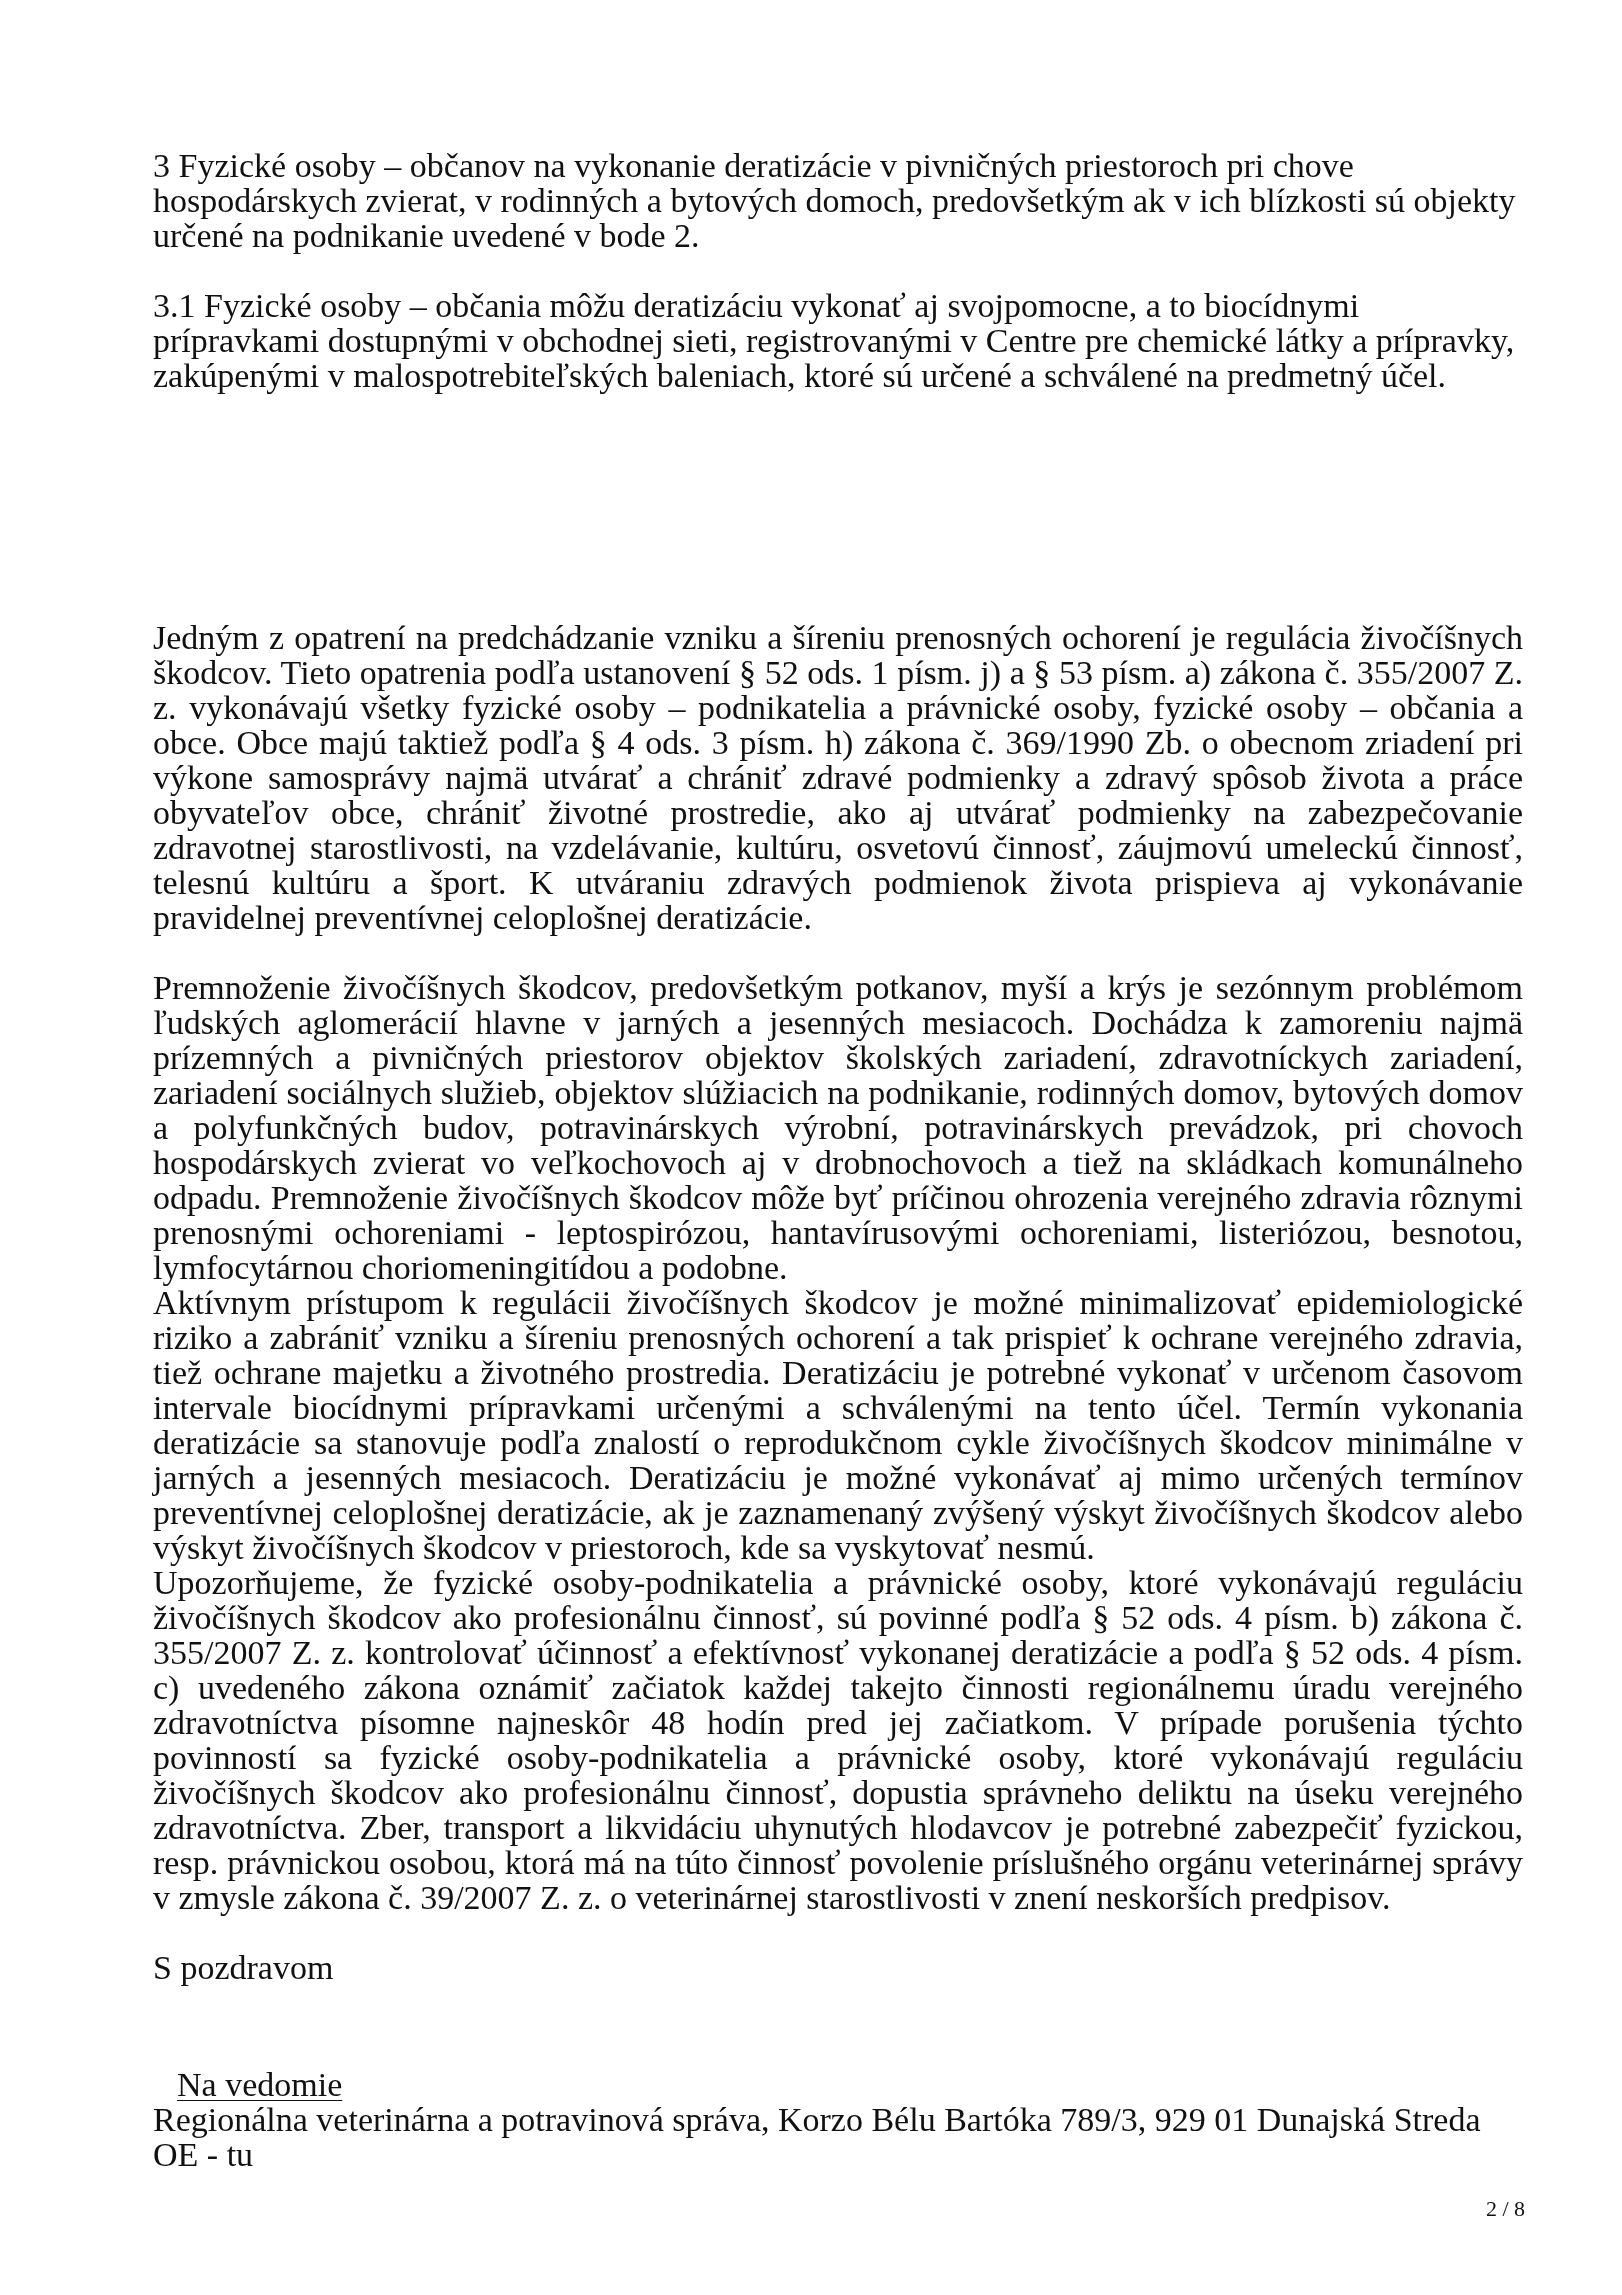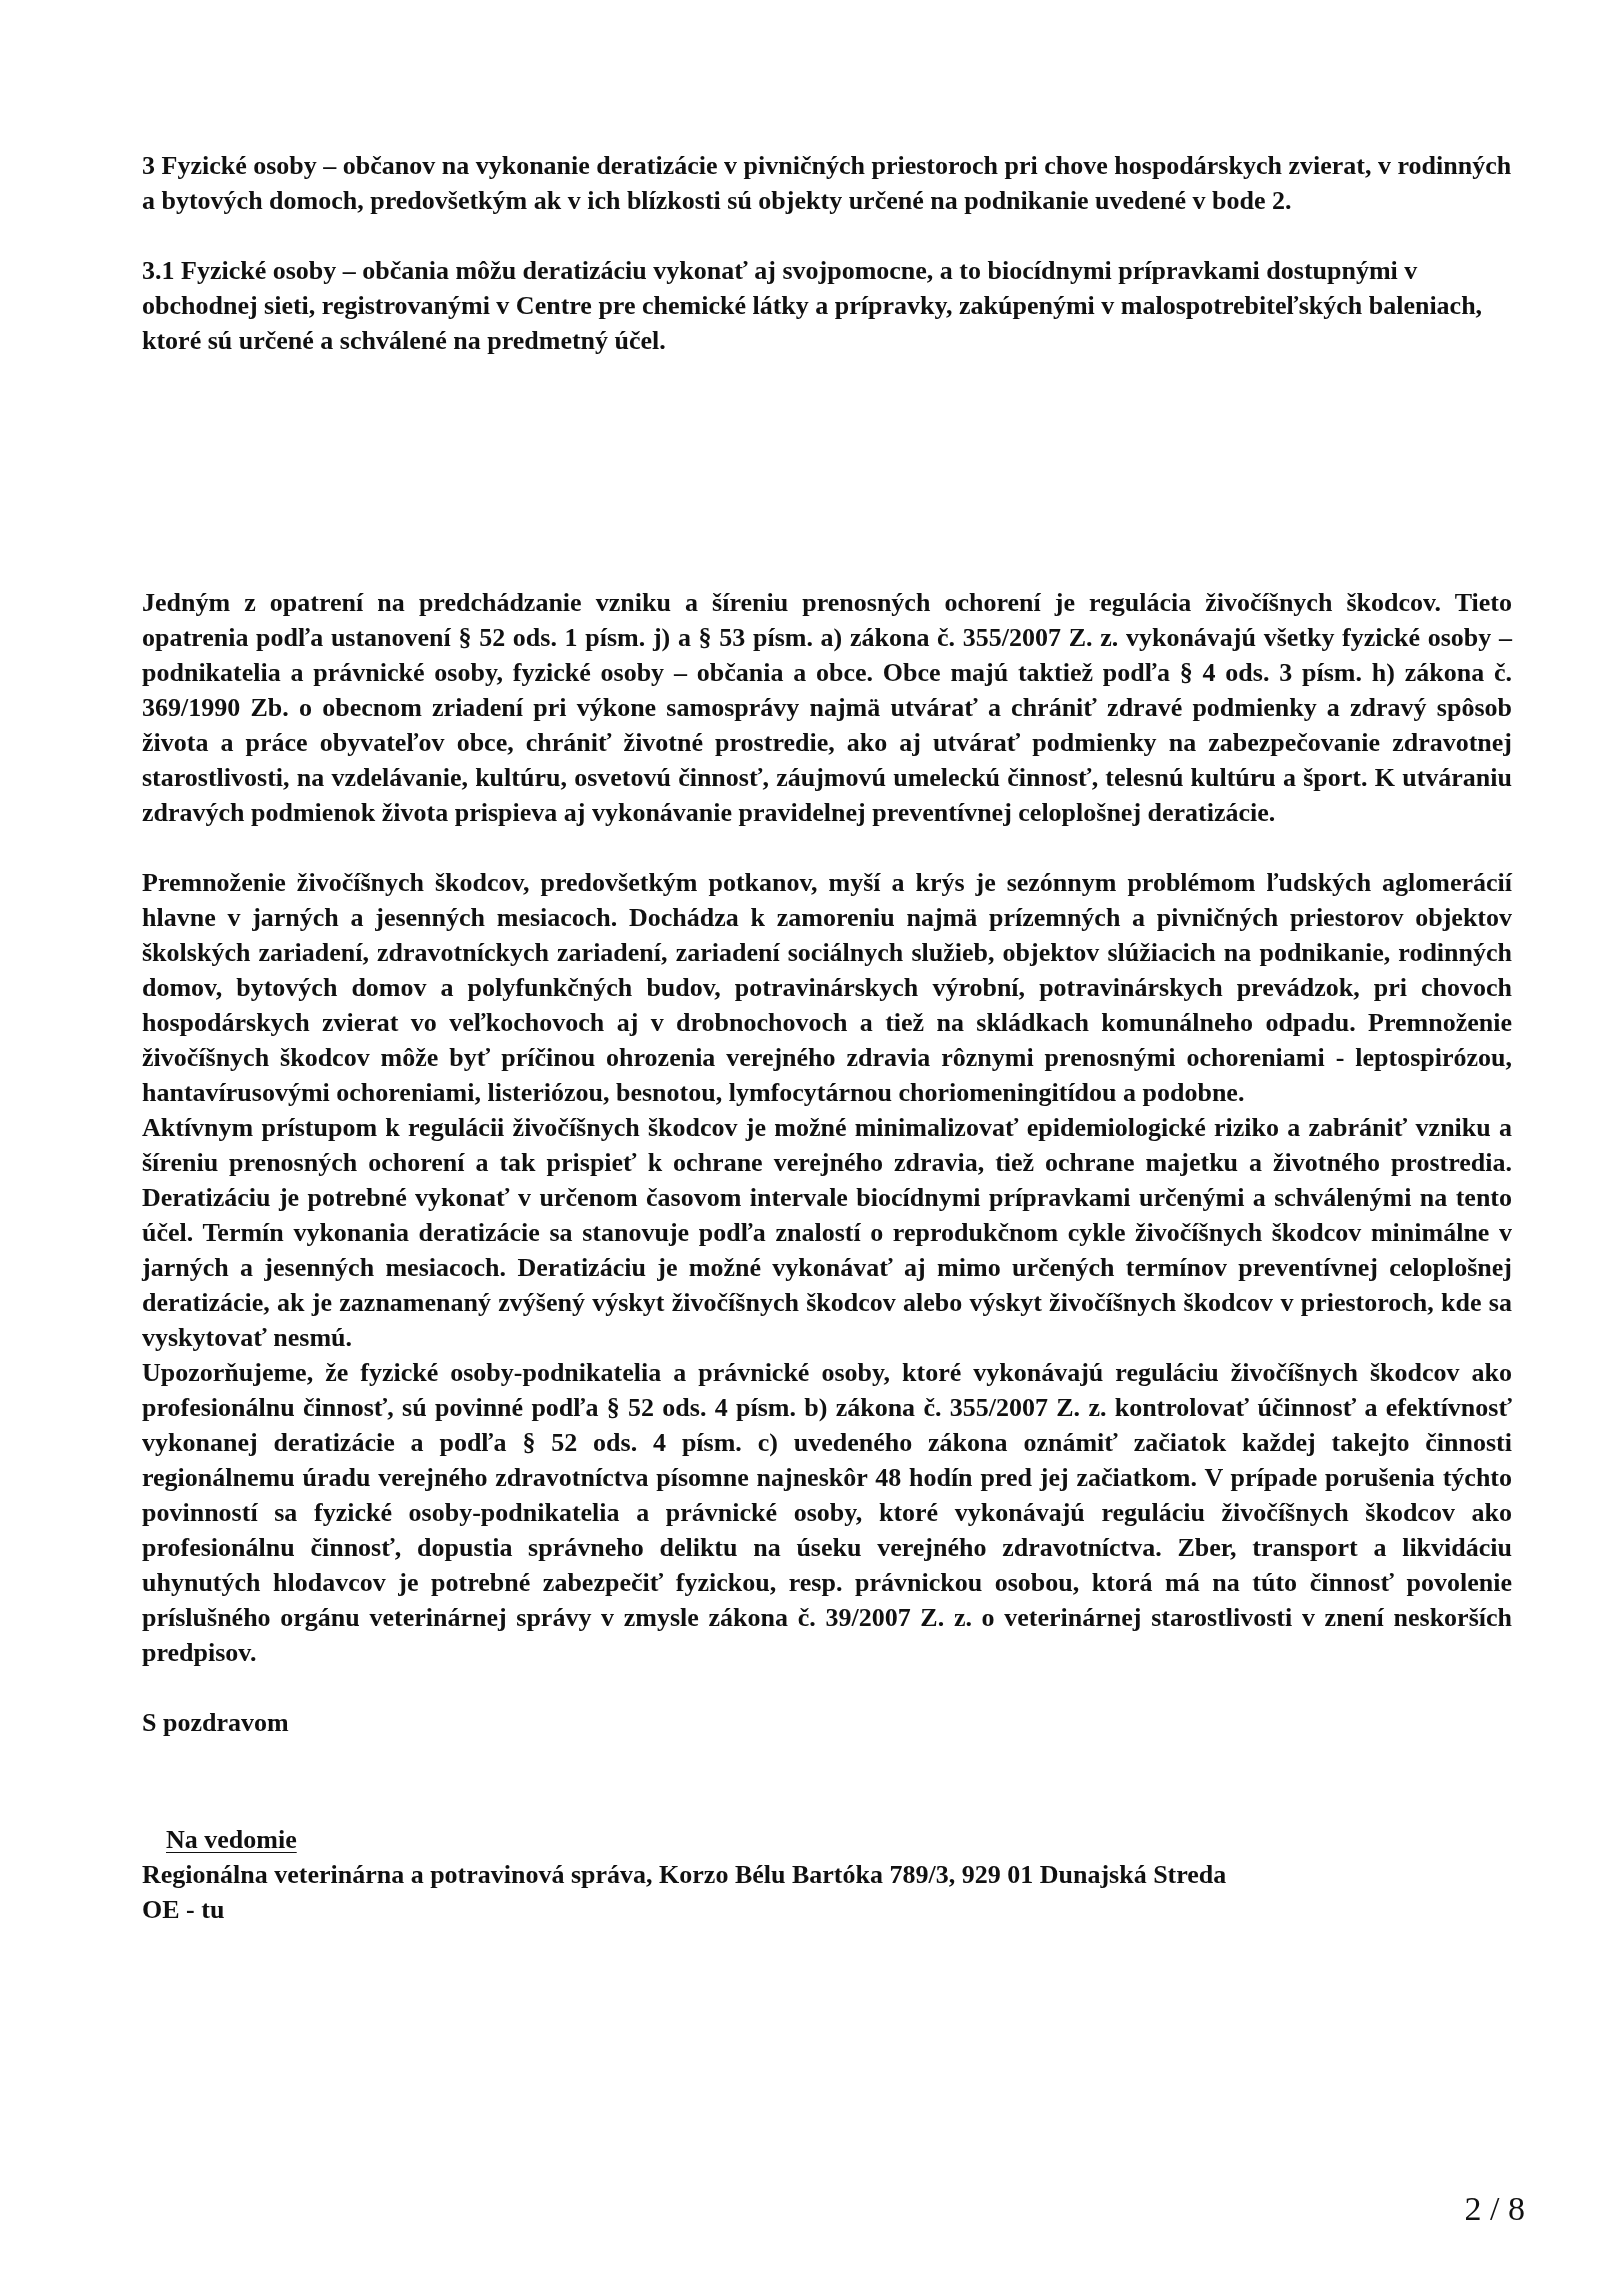--- a/index.html
+++ b/index.html
@@ -10,26 +10,25 @@
     body {
       width: 1622px;
       height: 2295px;
       position: relative;
       overflow: hidden;
       font-family: "Liberation Serif", "DejaVu Serif", serif;
       color: #111111;
     }
     .page {
       position: absolute;
-      left: 142px;
+      left: 153px;
       top: 148px;
       width: 1370px;
-      font-size: 26px;
+      font-size: 34px;
       line-height: 35px;
-      font-weight: bold;
     }
     p {
       margin: 0;
     }
     .left {
       text-align: left;
     }
     .justify {
       text-align: justify;
     }
@@ -40,21 +39,21 @@
     .underline {
       text-decoration: underline;
       text-underline-offset: 3.9px;
       text-decoration-thickness: 1.3px;
       margin-left: 24px;
     }
     .page-number {
       position: absolute;
       right: 97px;
       top: 2191px;
-      font-size: 34px;
+      font-size: 22px;
       line-height: 35px;
       font-family: "Liberation Serif", "DejaVu Serif", serif;
       color: #111111;
     }
   </style>
 </head>
 <body>
 
 <div class="page">
 

